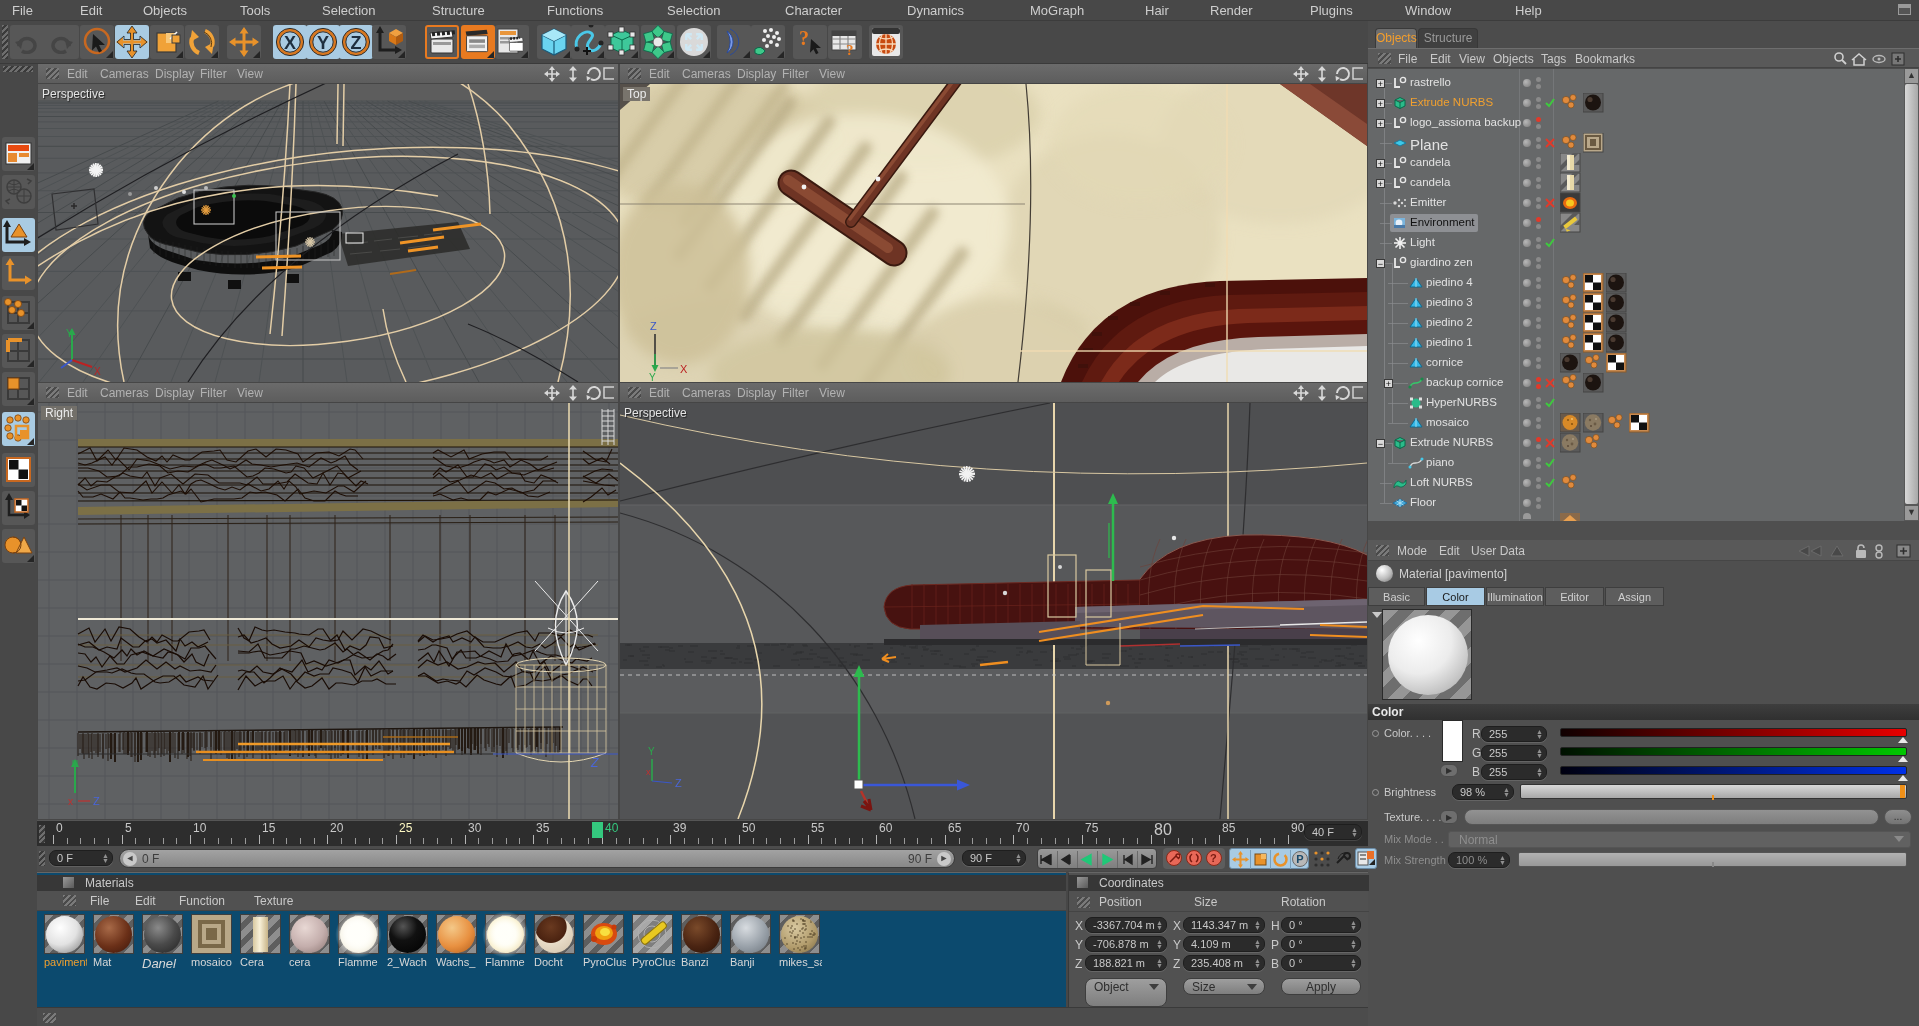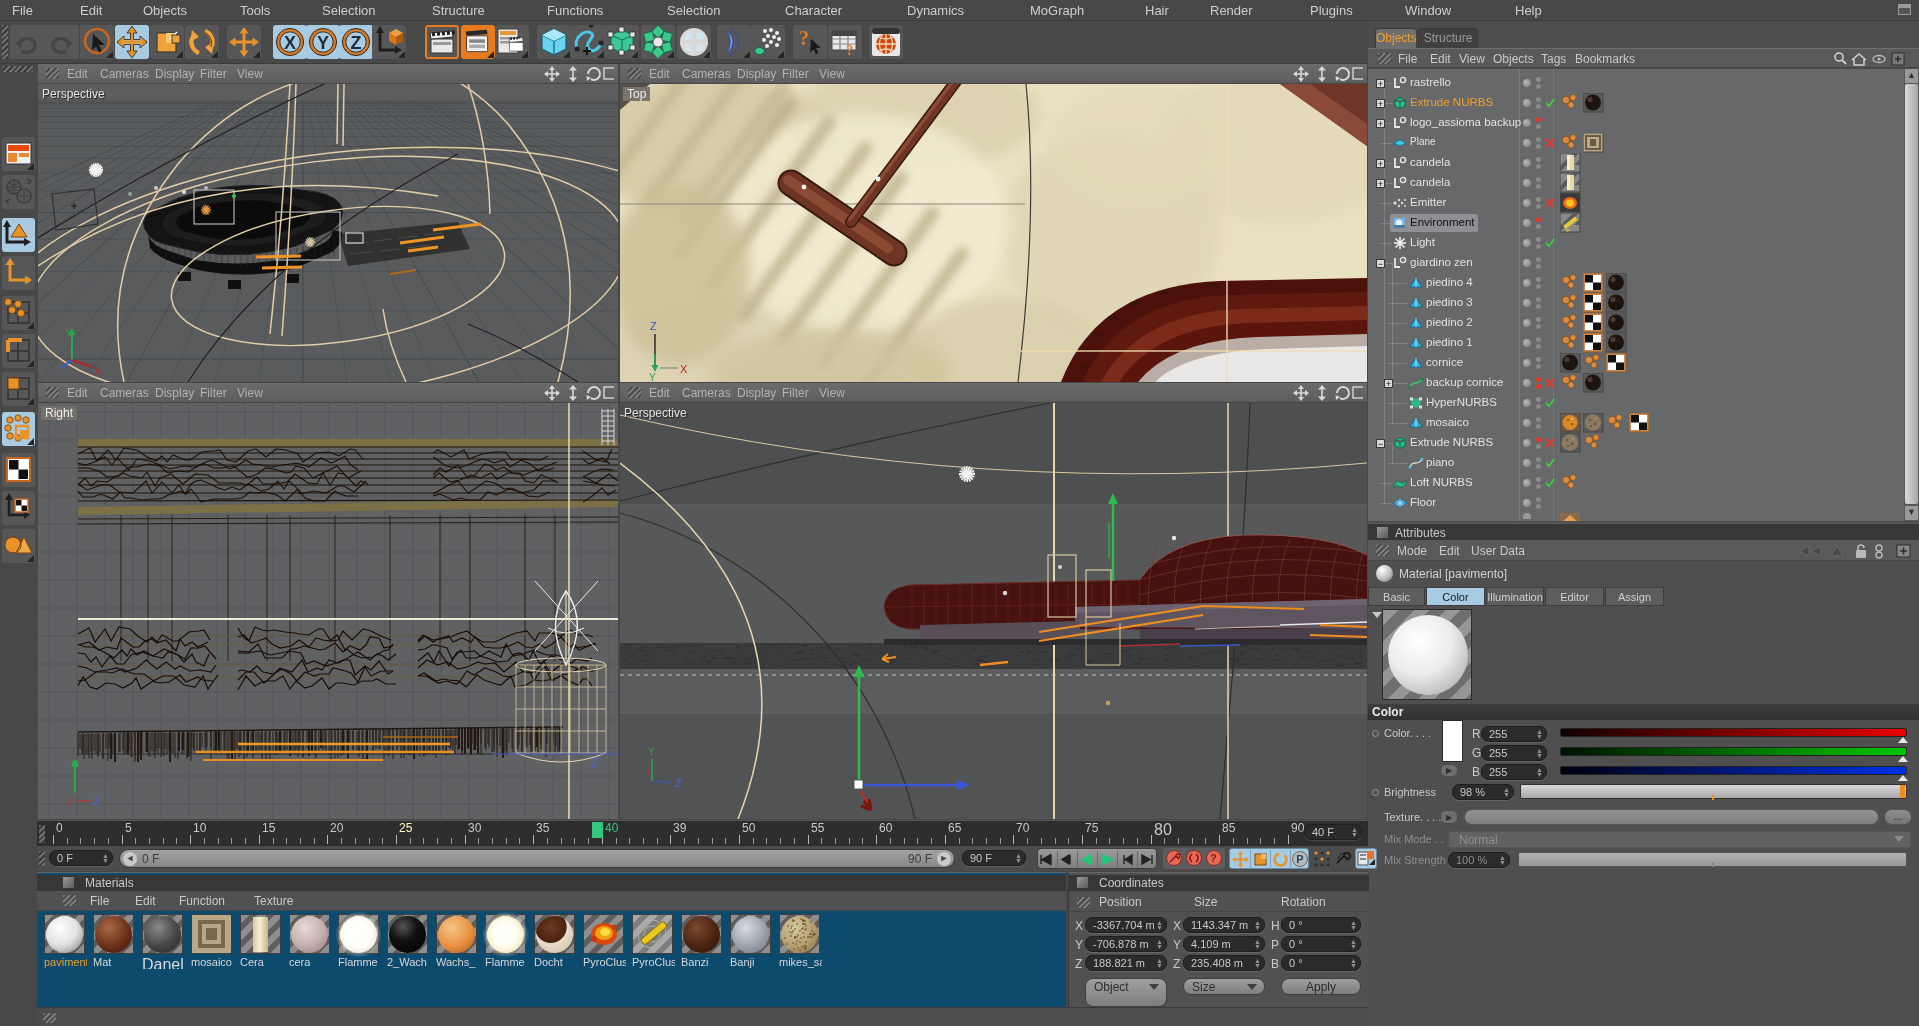--- a/index.html
+++ b/index.html
@@ -1589,21 +1589,21 @@
       <circle cx="11" cy="4" r="2.6" fill="none" stroke="#e8e8e8" stroke-width="1.4"></circle>
     </svg>
     <div class="abs" style="left:42px;top:47px;font-size:11.5px;color:#e2e2e2">logo_assioma backup</div>
     <div class="abs" style="left:155px;top:50px;width:8px;height:8px;border-radius:50%;background:radial-gradient(circle at 35% 35%,#b8b8b8,#7a7a7a)"></div>
     <div class="abs" style="left:168px;top:48px;width:5px;height:5px;border-radius:50%;background:#e03a2a"></div>
     <div class="abs" style="left:168px;top:55px;width:5px;height:5px;border-radius:50%;background:#8a8a8a"></div>
     <div class="abs" style="left:12px;top:74px;width:12px;height:1px;background:#8a8c8e;opacity:.7"></div>
     <svg class="abs" style="left:24px;top:67px" width="16" height="14">
       <path d="M2 7 L8 4 L14 7 L8 10 Z" fill="#3ec8e8" stroke="#1a7a9a" stroke-width="1"></path>
     </svg>
-    <div class="abs" style="left:42px;top:67px;font-size:10px;color:#e2e2e2">Plane</div>
+    <div class="abs" style="left:42px;top:67px;font-size:15px;color:#e2e2e2">Plane</div>
     <div class="abs" style="left:155px;top:70px;width:8px;height:8px;border-radius:50%;background:radial-gradient(circle at 35% 35%,#b8b8b8,#7a7a7a)"></div>
     <div class="abs" style="left:168px;top:68px;width:5px;height:5px;border-radius:50%;background:#8a8a8a"></div>
     <div class="abs" style="left:168px;top:75px;width:5px;height:5px;border-radius:50%;background:#8a8a8a"></div>
     <svg class="abs" style="left:176px;top:68px" width="12" height="12">
       <path d="M2 2 L10 10 M10 2 L2 10" fill="none" stroke="#e03a2a" stroke-width="2"></path>
     </svg>
     <svg class="abs" style="left:192px;top:64px" width="21" height="20">
       <g fill="#e08a3c" stroke="#7a4a1a" stroke-width="0.6">
         <circle cx="6" cy="7" r="3.6"></circle>
         <circle cx="13" cy="4.5" r="3"></circle>
@@ -1999,24 +1999,20 @@
         <path d="M10 2 L18 9 H2 Z" fill="#e8a050"></path>
       </svg></div>
     <div class="abs" style="left:155px;top:444px;width:8px;height:6px;border-radius:4px 4px 0 0;background:#9a9a9a"></div>
 </div>
 <div class="abs" style="left:1904px;top:69px;width:15px;height:452px;background:#585858">
 <div class="abs" style="left:1px;top:0px;width:13px;height:14px;background:#9a9a9a;color:#333;font-size:9px;text-align:center;line-height:13px">▲</div>
 <div class="abs" style="left:1px;top:15px;width:13px;height:420px;background:linear-gradient(90deg,#d8d8d8,#a8a8a8);border-radius:2px"></div>
 <div class="abs" style="left:1px;top:437px;width:13px;height:14px;background:#9a9a9a;color:#333;font-size:9px;text-align:center;line-height:13px">▼</div>
 </div>
 <div class="abs" style="left:1368px;top:521px;width:551px;height:505px;background:#4f4f4f">
-<div class="abs" style="left:0;top:2px;width:551px;height:17px;background:#373737;border-top:1px solid #5a5a5a">
-      <div class="abs" style="left:9px;top:3px;width:11px;height:11px;background:linear-gradient(135deg,#9a9a9a,#5a5a5a)"></div>
-      <div class="abs" style="left:27px;top:2px;color:#c9c9c9;font-size:12px">Attributes</div>
-    </div>
 <div class="abs" style="left:0;top:19px;width:551px;height:21px;background:#595959;border-bottom:1px solid #464646">
 <div class="abs dgrip" style="left:8px;top:5px;width:13px;height:11px"></div>
 <div class="abs" style="left:0;top:4px;color:#c9c9c9;font-size:12px">
         <span style="position:absolute;left:29px">Mode</span>
         <span style="position:absolute;left:71px">Edit</span>
         <span style="position:absolute;left:103px;white-space:nowrap">User Data</span>
       </div>
 <svg class="abs" style="right:6px;top:3px" width="116" height="16" viewBox="0 0 116 16">
 <path d="M2 8 L12 3 v10 Z M14 8 L24 3 v10 Z" fill="#484848" stroke="#6a6a6a"></path>
 <path d="M34 13 L40 3 L46 13 Z" fill="#484848" stroke="#6a6a6a"></path>
@@ -2305,21 +2301,21 @@
       <div style="position:absolute;left:1px;top:1px;width:37px;height:37px;border-radius:50%;background:radial-gradient(circle at 38% 32%,#ffffff,#e2e2e2 50%,#9a9a9a 85%,#787878)"></div>
     </div>
     <div class="abs" style="left:7px;top:83px;width:43px;height:13px;overflow:hidden;color:#f0a030;font-size:11px">pavimento</div>
     <div class="abs" style="left:56px;top:41px;width:41px;height:40px;background:repeating-linear-gradient(135deg,#8e8e8e 0 6px,#5e5e5e 6px 12px);border:1px solid #3e3e3e">
       <div style="position:absolute;left:1px;top:1px;width:37px;height:37px;border-radius:50%;background:radial-gradient(circle at 38% 32%,#a86a48,#6b3018 55%,#3a150a)"></div>
     </div>
     <div class="abs" style="left:56px;top:83px;width:43px;height:13px;overflow:hidden;color:#d8d8d8;font-size:11px;">Mat</div>
     <div class="abs" style="left:105px;top:41px;width:41px;height:40px;background:repeating-linear-gradient(135deg,#8e8e8e 0 6px,#5e5e5e 6px 12px);border:1px solid #3e3e3e">
       <div style="position:absolute;left:1px;top:1px;width:37px;height:37px;border-radius:50%;background:radial-gradient(circle at 38% 32%,#8a8a8a,#4a4a4a 50%,#222)"></div>
     </div>
-    <div class="abs" style="left:105px;top:83px;width:43px;height:13px;overflow:hidden;color:#d8d8d8;font-size:16px;">Danel</div>
+    <div class="abs" style="left:105px;top:83px;width:43px;height:13px;overflow:hidden;color:#d8d8d8;font-size:13px;font-style:italic;">Danel</div>
     <div class="abs" style="left:154px;top:41px;width:41px;height:40px;background:repeating-linear-gradient(135deg,#8e8e8e 0 6px,#5e5e5e 6px 12px);border:1px solid #3e3e3e">
       <div style="position:absolute;inset:0;background:#b9a888"></div>
       <div style="position:absolute;left:6px;top:5px;width:27px;height:28px;border:4px solid #7a6848"></div>
       <div style="position:absolute;left:14px;top:13px;width:11px;height:12px;background:#7a6848"></div>
     </div>
     <div class="abs" style="left:154px;top:83px;width:43px;height:13px;overflow:hidden;color:#d8d8d8;font-size:11px;">mosaico</div>
     <div class="abs" style="left:203px;top:41px;width:41px;height:40px;background:repeating-linear-gradient(135deg,#8e8e8e 0 6px,#5e5e5e 6px 12px);border:1px solid #3e3e3e">
       <div style="position:absolute;left:12px;top:2px;width:15px;height:35px;background:linear-gradient(90deg,#d8c8a0,#f8f0d8 45%,#c8b488)"></div>
     </div>
     <div class="abs" style="left:203px;top:83px;width:43px;height:13px;overflow:hidden;color:#d8d8d8;font-size:11px;">Cera</div>

